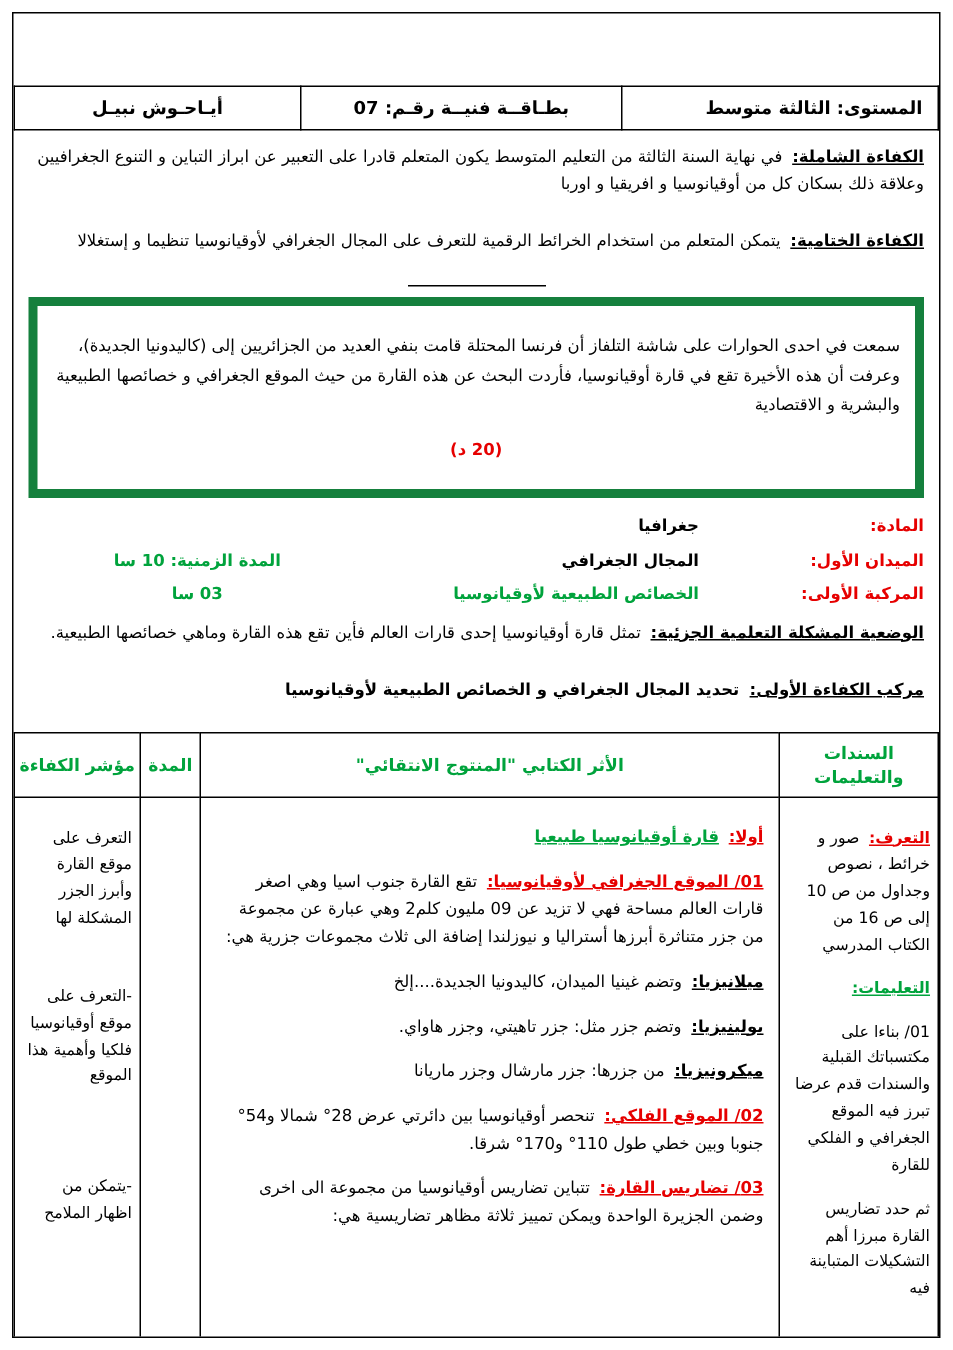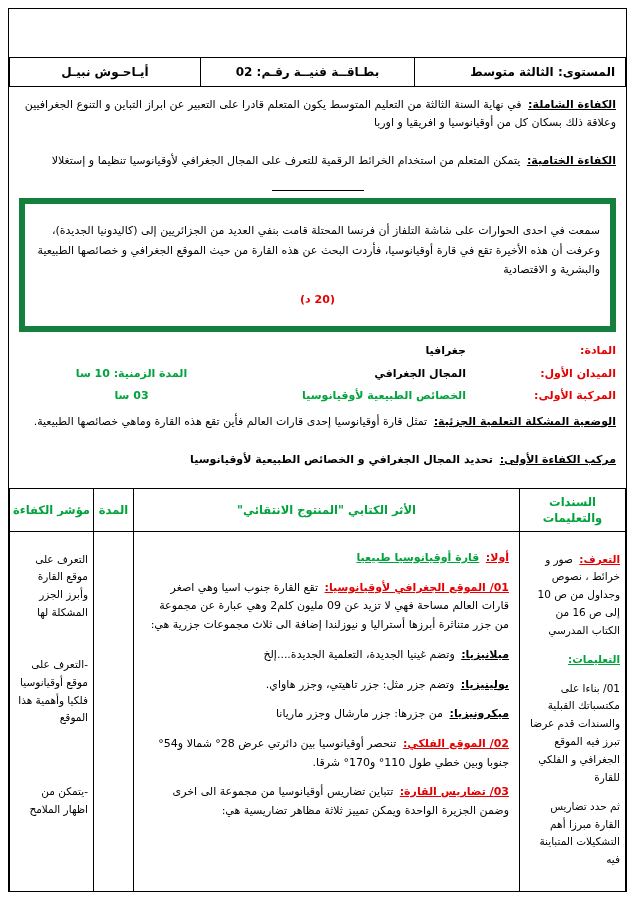--- a/index.html
+++ b/index.html
@@ -59,21 +59,21 @@
 
 <div class="page">
 
   <table class="header-table">
     <tbody>
       <tr>
         <td class="h-level">
           <span>المستوى: الثالثة متوسط</span>
         </td>
         <td class="h-card">
-          <span>بطـاقــة فنيــة رقـم: 02</span>
+          <span>بطـاقــة فنيــة رقـم: 07</span>
         </td>
         <td class="h-teacher">
           <span>أيـاحـوش نبيـل</span>
         </td>
       </tr>
     </tbody>
   </table>
 
   <p class="para">
     <span class="bold u">الكفاءة الشاملة:</span>
@@ -154,21 +154,21 @@
           <p>
             <span class="red u bold">أولا:</span>
             <span class="green u bold">قارة أوقيانوسيا طبيعيا</span>
           </p>
           <p class="sp">
             <span class="red u bold">01/ الموقع الجغرافي لأوقيانوسيا:</span>
             <span>تقع القارة جنوب اسيا وهي اصغر قارات العالم مساحة فهي لا تزيد عن 09 مليون كلم2 وهي عبارة عن مجموعة من جزر متناثرة أبرزها أستراليا و نيوزلندا إضافة الى ثلاث مجموعات جزرية هي:</span>
           </p>
           <p class="sp">
             <span class="bold u">ميلانيزيا:</span>
-            <span>وتضم غينيا الجديدة، التعلمية الجديدة....إلخ</span>
+            <span>وتضم غينيا الميدان، كاليدونيا الجديدة....إلخ</span>
           </p>
           <p class="sp">
             <span class="bold u">بولينيزيا:</span>
             <span>وتضم جزر مثل: جزر تاهيتي، وجزر هاواي.</span>
           </p>
           <p class="sp">
             <span class="bold u">ميكرونيزيا:</span>
             <span>من جزرها: جزر مارشال وجزر ماريانا</span>
           </p>
           <p class="sp">

